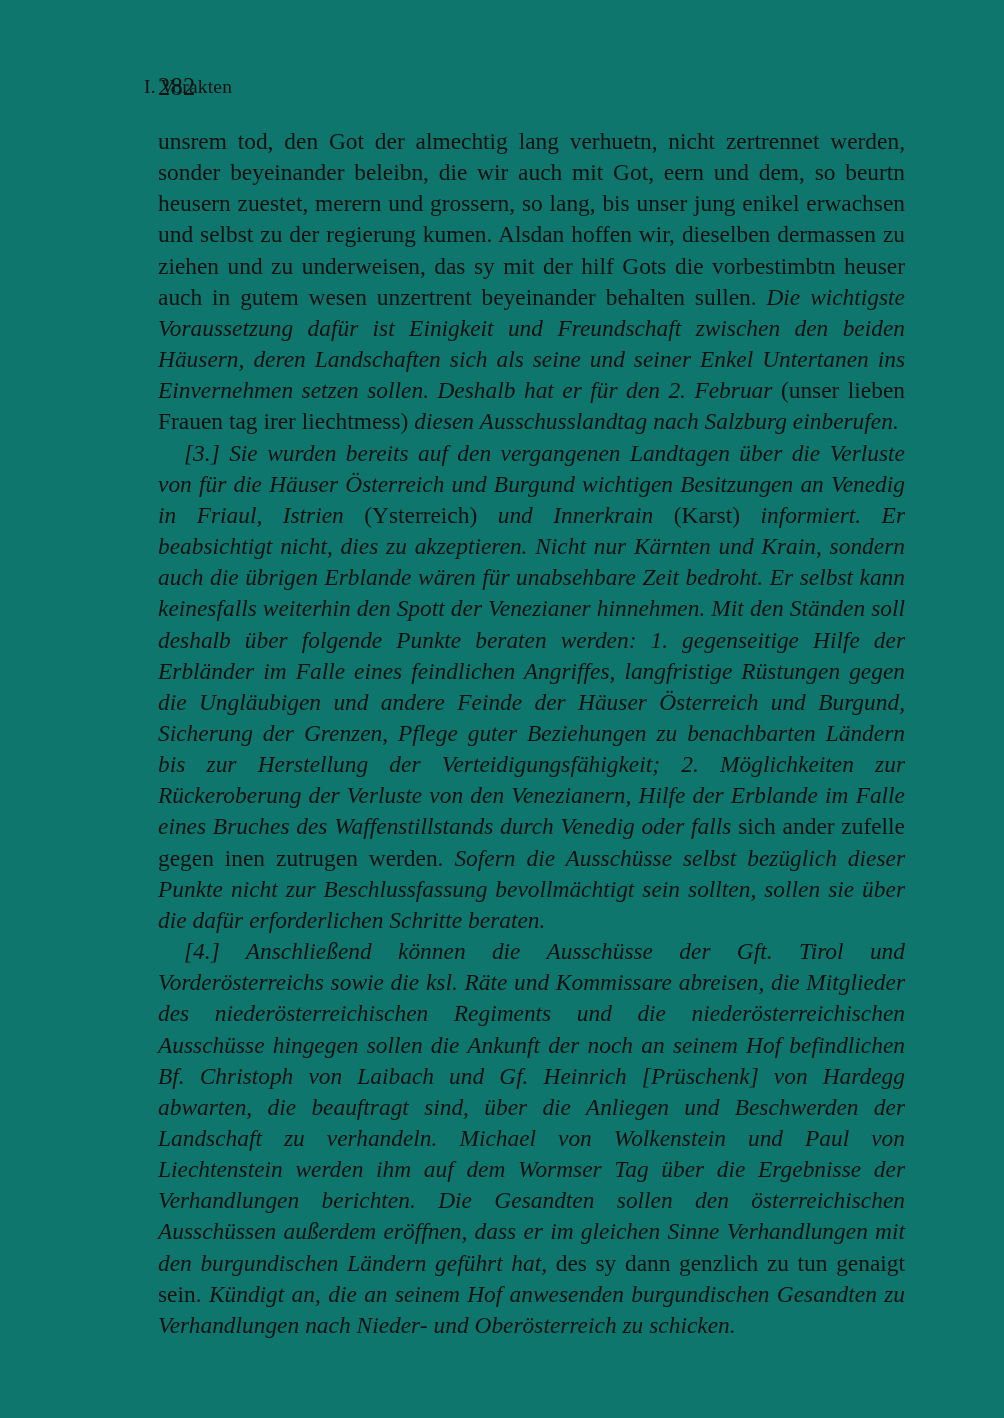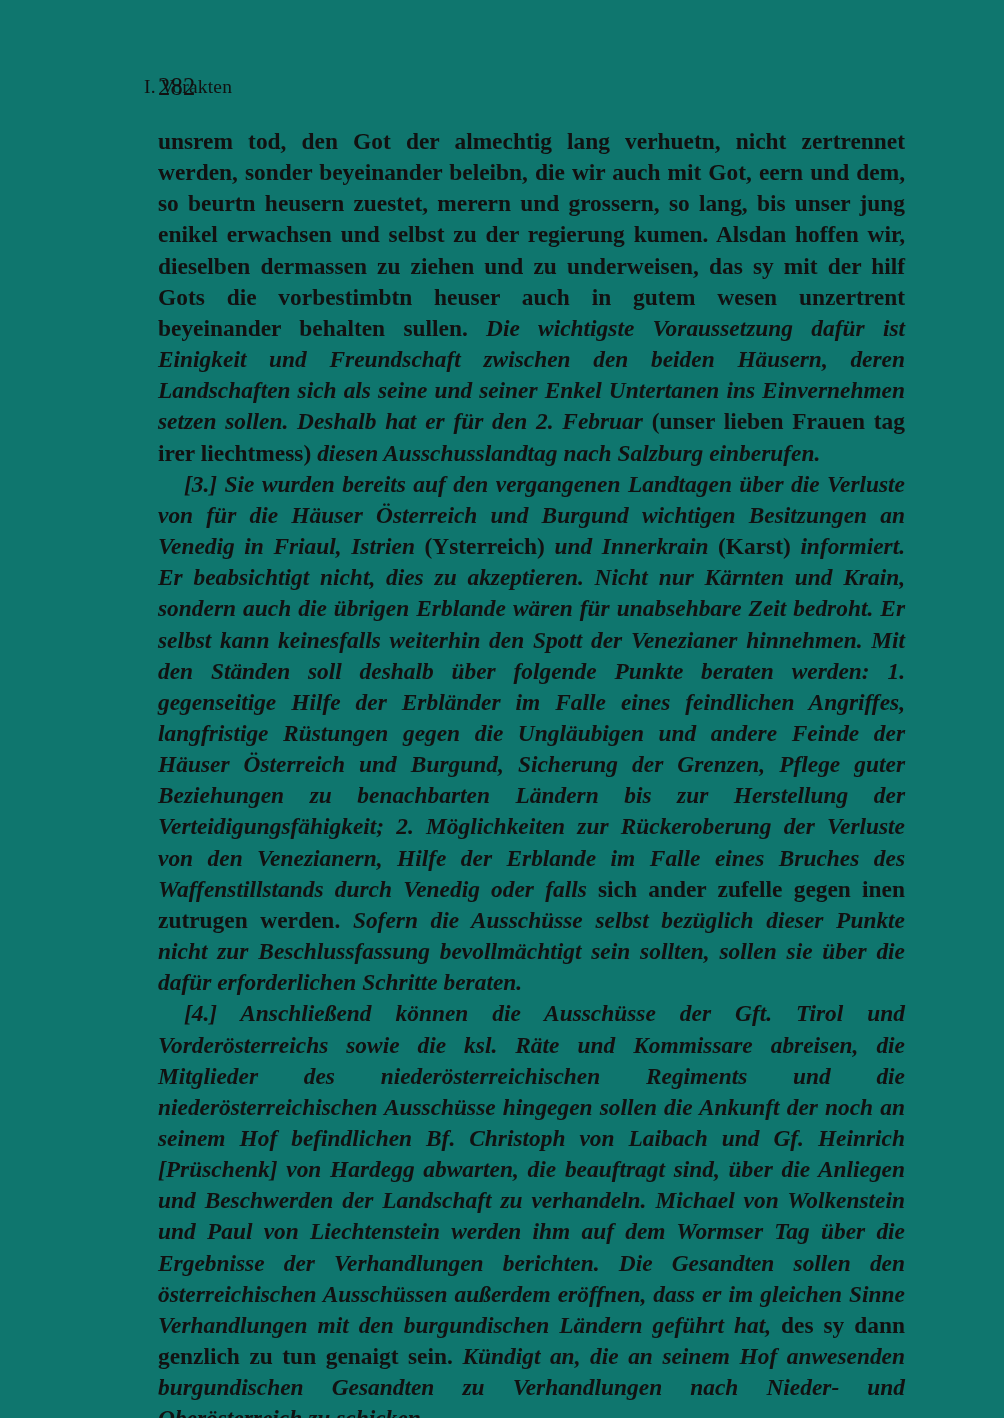--- a/index.html
+++ b/index.html
@@ -56,21 +56,20 @@
   }
   p.para {
     margin: 0;
     font-size: 23.4px;
     line-height: 31.15px;
     text-align: justify;
     text-justify: inter-word;
     hyphens: manual;
     -webkit-hyphens: manual;
     word-spacing: 0.1px;
-    font-weight: bold;
   }
   p.para.indent {
     text-indent: 26px;
   }
   i, .it {
     font-style: italic;
   }
   .rm {
     font-style: normal;
   }

